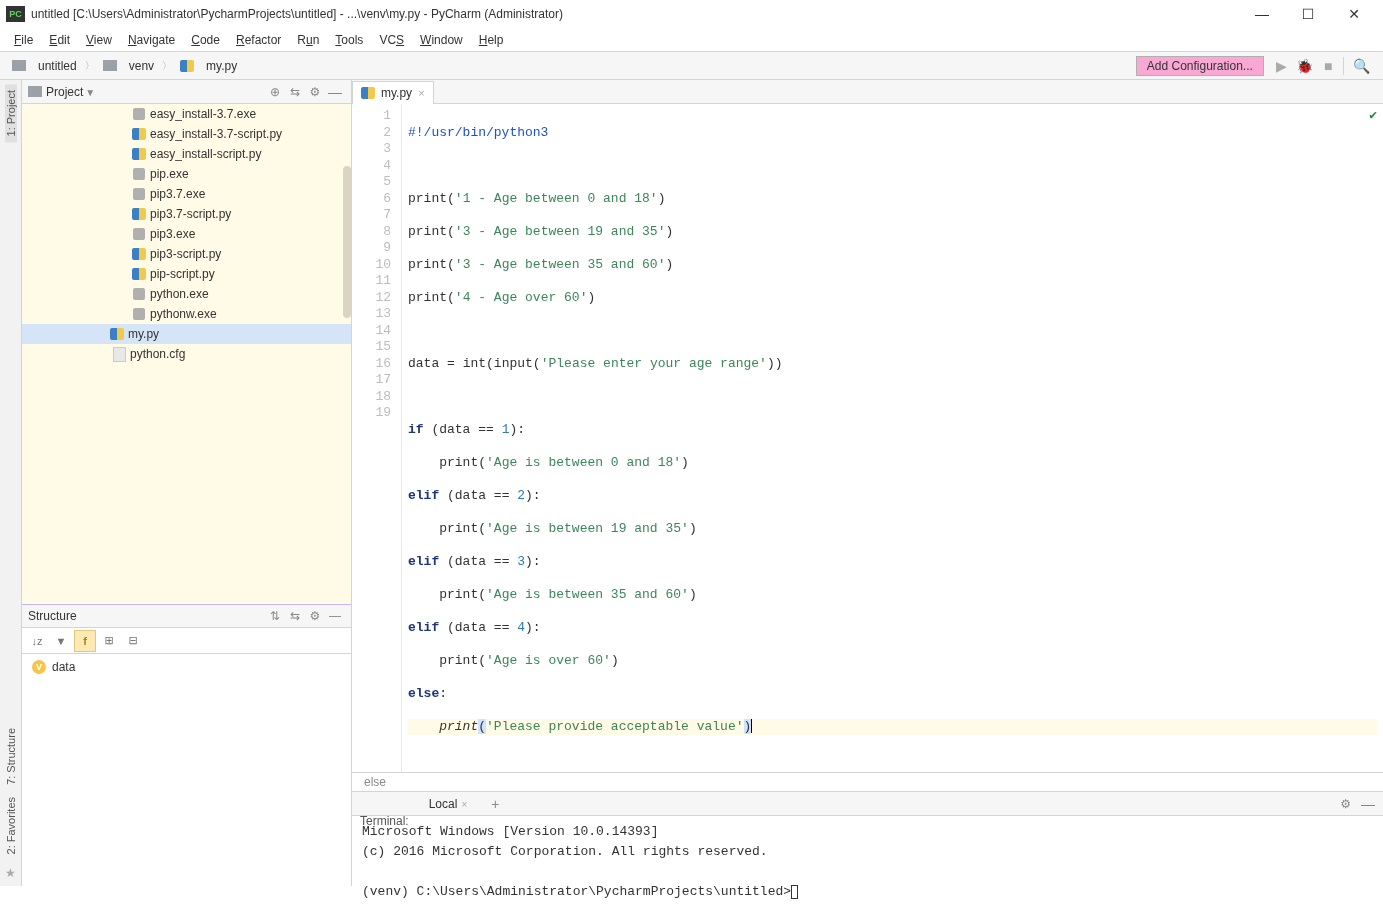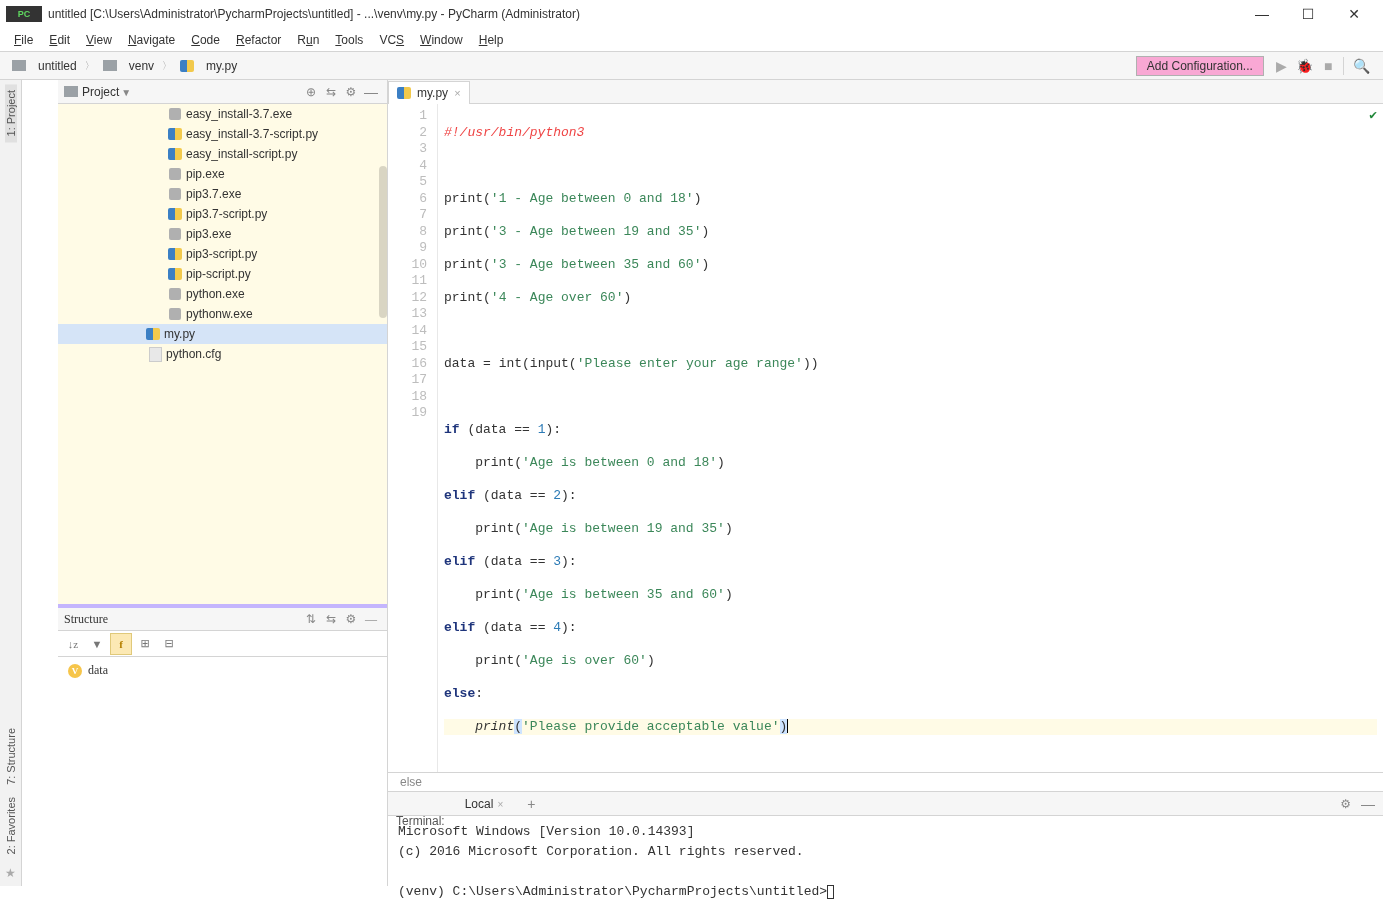--- a/index.html
+++ b/index.html
@@ -1,18 +1,18 @@
 <!DOCTYPE html>
 <html><head>
 <meta charset="utf-8">
 <style>
 * { box-sizing: border-box; margin: 0; padding: 0; }
 body { font-family: "Segoe UI", Arial, sans-serif; font-size: 12px; color: #333; background: #fff; overflow: hidden; height: 914px; width: 1383px; }
 .titlebar { height: 28px; display: flex; align-items: center; padding: 0 6px; background: #fff; }
-.titlebar .app-icon { width: 36px; height: 16px; background: #333; display: inline-flex; align-items: center; justify-content: center; color: #5fd65f; font-size: 9px; font-weight: bold; margin-right: 6px; }
+.titlebar .app-icon { width: 19px; height: 16px; background: #333; display: inline-flex; align-items: center; justify-content: center; color: #5fd65f; font-size: 9px; font-weight: bold; margin-right: 6px; }
 .titlebar .title { flex: 1; font-size: 12px; color: #333; }
 .win-btns { display: flex; gap: 0; }
 .win-btn { width: 46px; height: 28px; display: flex; align-items: center; justify-content: center; color: #333; font-size: 14px; }
 
 .menubar { height: 24px; display: flex; align-items: center; padding: 0 6px; border-bottom: 1px solid #d4d4d4; }
 .menubar .menu-item { padding: 2px 8px; font-size: 12px; cursor: default; }
 .menubar .menu-item u { text-decoration: underline; }
 
 .navbar { height: 28px; display: flex; align-items: center; padding: 0 6px; background: #f6f6f6; border-bottom: 1px solid #d4d4d4; }
 .crumb { display: flex; align-items: center; gap: 12px; padding: 2px 6px; }
@@ -28,40 +28,40 @@
 
 .main { display: flex; height: calc(914px - 28px - 24px - 28px - 28px); }
 
 .left-gutter { width: 22px; background: #f2f2f2; border-right: 1px solid #d4d4d4; display: flex; flex-direction: column; align-items: center; padding-top: 4px; }
 .left-gutter .side-tab-wrap{ display:flex; align-items:center; gap:2px; }
 .left-gutter .side-tab { writing-mode: vertical-rl; transform: rotate(180deg); font-size: 11px; color: #555; padding: 6px 0px; }
 .left-gutter .side-tab.active { background: #e0e0e0; }
 .left-gutter .spacer { flex: 1; }
 .left-gutter .star { color: #aaa; margin: 6px 0; }
 
-.project-panel { width: 330px; border-right: 1px solid #d4d4d4; display: flex; flex-direction: column; background: #fff; margin-left: 36px; }
+.project-panel { width: 330px; border-right: 1px solid #d4d4d4; display: flex; flex-direction: column; background: #fff; }
 .panel-header { height: 24px; display: flex; align-items: center; border-bottom: 1px solid #d4d4d4; padding: 0 6px; background: #f6f6f6; }
 .panel-header .folder-icon { width: 14px; height: 11px; background: #9ba1a6; margin-right: 4px; }
 .panel-header .title { font-size: 12px; flex:1; }
 .panel-header .title .dd { color:#888; font-size:10px; margin-left:2px; }
 .panel-header .icbtn { width: 20px; text-align: center; color: #888; font-size: 12px; }
 .panel-header .icbtn.hide { font-size:14px; }
 
 .tree { flex: 1; overflow: hidden; position: relative; background: #fffbe6; }
 .tree .scroll-thumb { position: absolute; right: 0; top: 62px; width: 8px; height: 152px; background: rgba(0,0,0,0.15); border-radius: 4px; }
 .tree-row { display: flex; align-items: center; height: 20px; padding-left: 110px; font-size: 12px; }
 .tree-row.selected { background: #d5e4f7; }
 .tree-row .file-icon { width: 14px; height: 14px; margin-right: 4px; display: inline-flex; align-items:center; justify-content:center; }
 .file-icon.exe::before { content:""; width:12px; height:12px; background:#b0b0b0; display:block; border-radius:2px; }
 .file-icon.py { background: linear-gradient(90deg,#3b7fc4 50%,#f2c94c 50%); border-radius:2px; width:14px; height:12px; }
 .file-icon.txt::before { content:""; width:11px; height:13px; background:#e8e8e8; border:1px solid #ccc; display:block; }
 .tree-row.level0 { padding-left: 88px; }
 .tree-row.cfg { padding-left: 90px; }
 
-.structure-panel { height: 282px; border-top: 4px solid #c4b5fd; display:flex; flex-direction:column;font-family:Liberation Serif, serif; }
+.structure-panel { height: 282px; border-top: 1px solid #c4b5fd; display:flex; flex-direction:column; }
 .struct-header { height: 23px; display:flex; align-items:center; padding: 0 6px; border-bottom:1px solid #d4d4d4; background:#f6f6f6; }
 .struct-header .title { flex:1; font-size:12px; }
 .struct-header .icbtn { width:20px; text-align:center; color:#888; }
 .struct-toolbar { height:26px; border-bottom:1px solid #d4d4d4; display:flex; align-items:center; padding:0 4px; gap:2px; }
 .struct-toolbar .tb { width:22px; height:22px; display:flex; align-items:center; justify-content:center; font-size:11px; color:#777; }
 .struct-toolbar .tb.active { background:#fce9b4; border:1px solid #e0c97a; color:#b57f00; font-weight:bold; }
 .struct-body { padding: 6px 10px; }
 .struct-body .node { display:flex; align-items:center; gap:6px; font-size:12px; }
 .struct-body .vi { width:14px; height:14px; border-radius:50%; background:#f6c54a; color:#fff; font-size:9px; display:flex; align-items:center; justify-content:center; font-weight:bold; }
 
@@ -73,21 +73,21 @@
 .gutter { width: 50px; text-align: right; color: #bdbdbd; padding: 4px 10px 4px 0; user-select: none; background:#fff; border-right:1px solid #e8e8e8; }
 .gutter .ln { height: 16.5px; }
 .code { flex: 1; padding: 4px 6px; white-space: pre; position: relative; }
 .cline { height: 16.5px; }
 .cline.current { background: #fffbe6; }
 .kw { color: #1e347b; font-weight: bold; }
 .fn { color: #333; }
 .fn-ital { color:#333; font-style: italic; }
 .str { color: #3b8759; }
 .num { color: #2c7bb6; }
-.cmt { color: #ef4444; font-style: italic; }
+.cmt { color: #1d4ed8; }
 .caret { display:inline-block; width:1px; height:14px; background:#000; vertical-align:middle; }
 .hl-paren { background:#cde3ff; }
 .check-icon { position:absolute; right:6px; top:4px; color:#218739; font-size:13px; }
 .status-strip { height: 22px; border-top: 1px solid #d4d4d4; padding: 2px 12px; font-size:12px; color:#888; }
 
 .terminal-pane { height: 250px; border-top: 1px solid #d4d4d4; display: flex; flex-direction: column; }
 .term-header { height: 24px; display:flex; align-items:center; background:#f6f6f6; border-bottom:1px solid #d4d4d4; padding:0 8px; }
 .term-tab-label { font-size:12px; color:#555; margin-right:12px;margin-top:34px; }
 .term-tab { padding: 2px 8px; font-size:12px; }
 .term-tab .x { color:#aaa; margin-left:4px; font-size:10px; }

